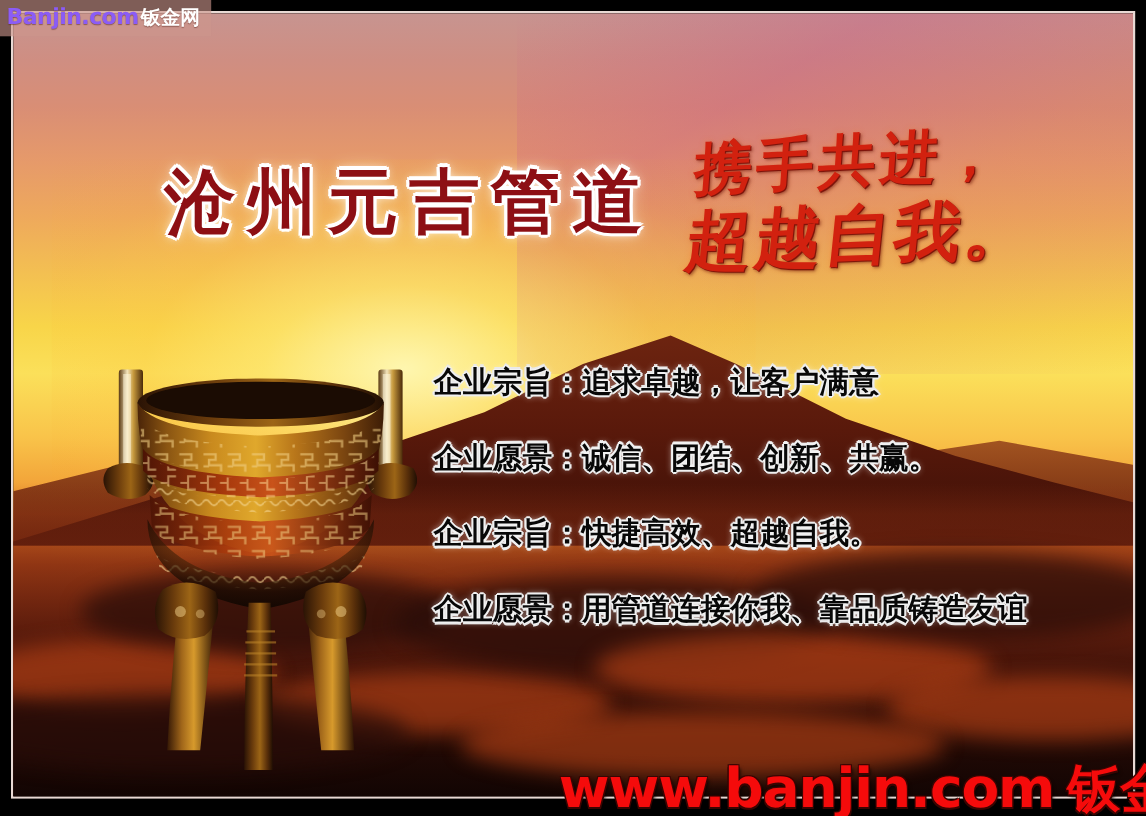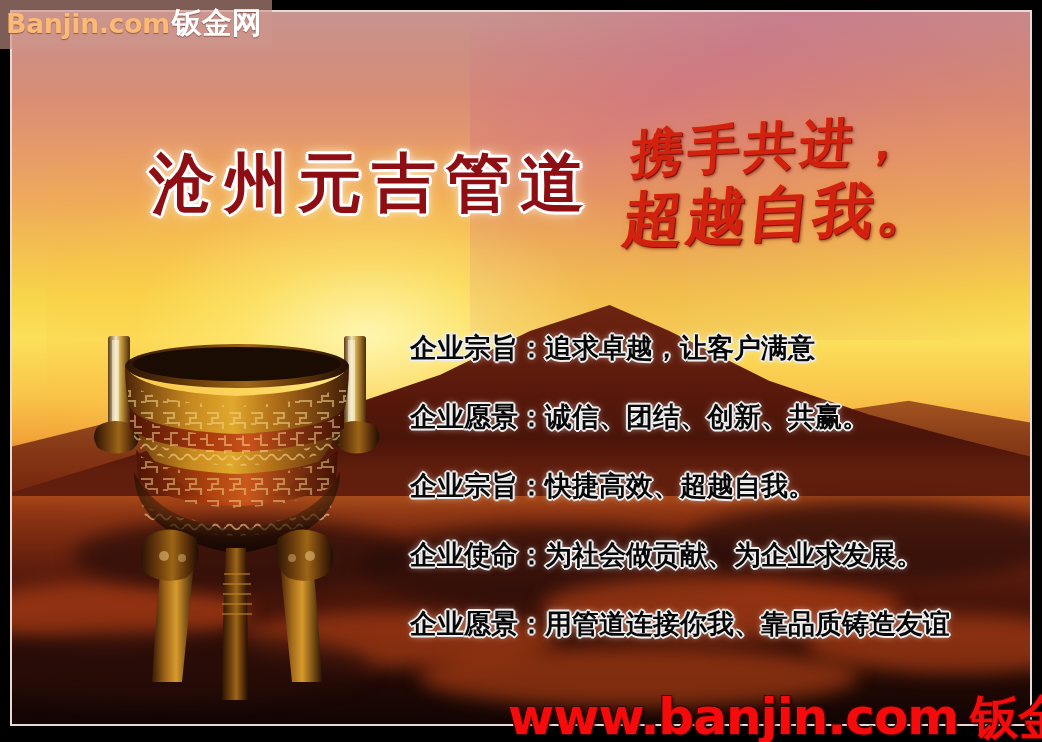--- a/index.html
+++ b/index.html
@@ -110,29 +110,29 @@
   #wm-top {
     position:absolute;
     left:0px; top:0px;
     padding:3px 10px 5px 6px;
     background:rgba(205,150,140,0.62);
     white-space:nowrap;
   }
   #wm-top .wm-latin {
     font-family:"DejaVu Sans", sans-serif;
     font-weight:bold;
-    font-size:27px;
-    color:#fdba74;
+    font-size:20px;
+    color:#8b5cf6;
     letter-spacing:-0.5px;
     text-shadow:0 1px 1px rgba(90,40,35,0.55);
   }
   #wm-top .wm-cjk {
     font-family:Liberation Mono, monospace;
     font-weight:bold;
-    font-size:30px;
+    font-size:18px;
     color:#ffffff;
     margin-left:2px;
     text-shadow:0 1px 1px rgba(90,40,35,0.55);
   }
 
   
   #title {
     position:absolute;
     left:138px; top:128px;
     font-family:"DejaVu Serif", serif;
@@ -177,21 +177,21 @@
   #slogan-line2 {
     left:0px; top:58px;
     font-size:60px;
     letter-spacing:3px;
     transform:skewX(-8deg) rotate(-2.2deg);
   }
 
   
   #statements {
     position:absolute;
-    left:398px; top:322px;
+    left:382px; top:322px;
     width:620px;
   }
   .stmt {
     font-family:"DejaVu Serif", serif;
     font-weight:bold;
     font-size:27px;
     line-height:1;
     color:#080808;
     white-space:nowrap;
     margin-bottom:42px;
@@ -380,21 +380,20 @@
 
     <div id="slogan">
       <div class="cal" id="slogan-line1">携手共进，</div>
       <div class="cal" id="slogan-line2">超越自我。</div>
     </div>
 
     <div id="statements">
       <div class="stmt">企业宗旨：追求卓越，让客户满意</div>
       <div class="stmt">企业愿景：诚信、团结、创新、共赢。</div>
       <div class="stmt">企业宗旨：快捷高效、超越自我。</div>
-      <div class="stmt">企业使命：为社会做贡献、为企业求发展。</div>
       <div class="stmt">企业愿景：用管道连接你我、靠品质铸造友谊</div>
     </div>
 
   </div>
 
   <div id="wm-top">
     <span class="wm-latin">Banjin.com</span><span class="wm-cjk">钣金网</span>
   </div>
 
   <div id="wm-bottom">

